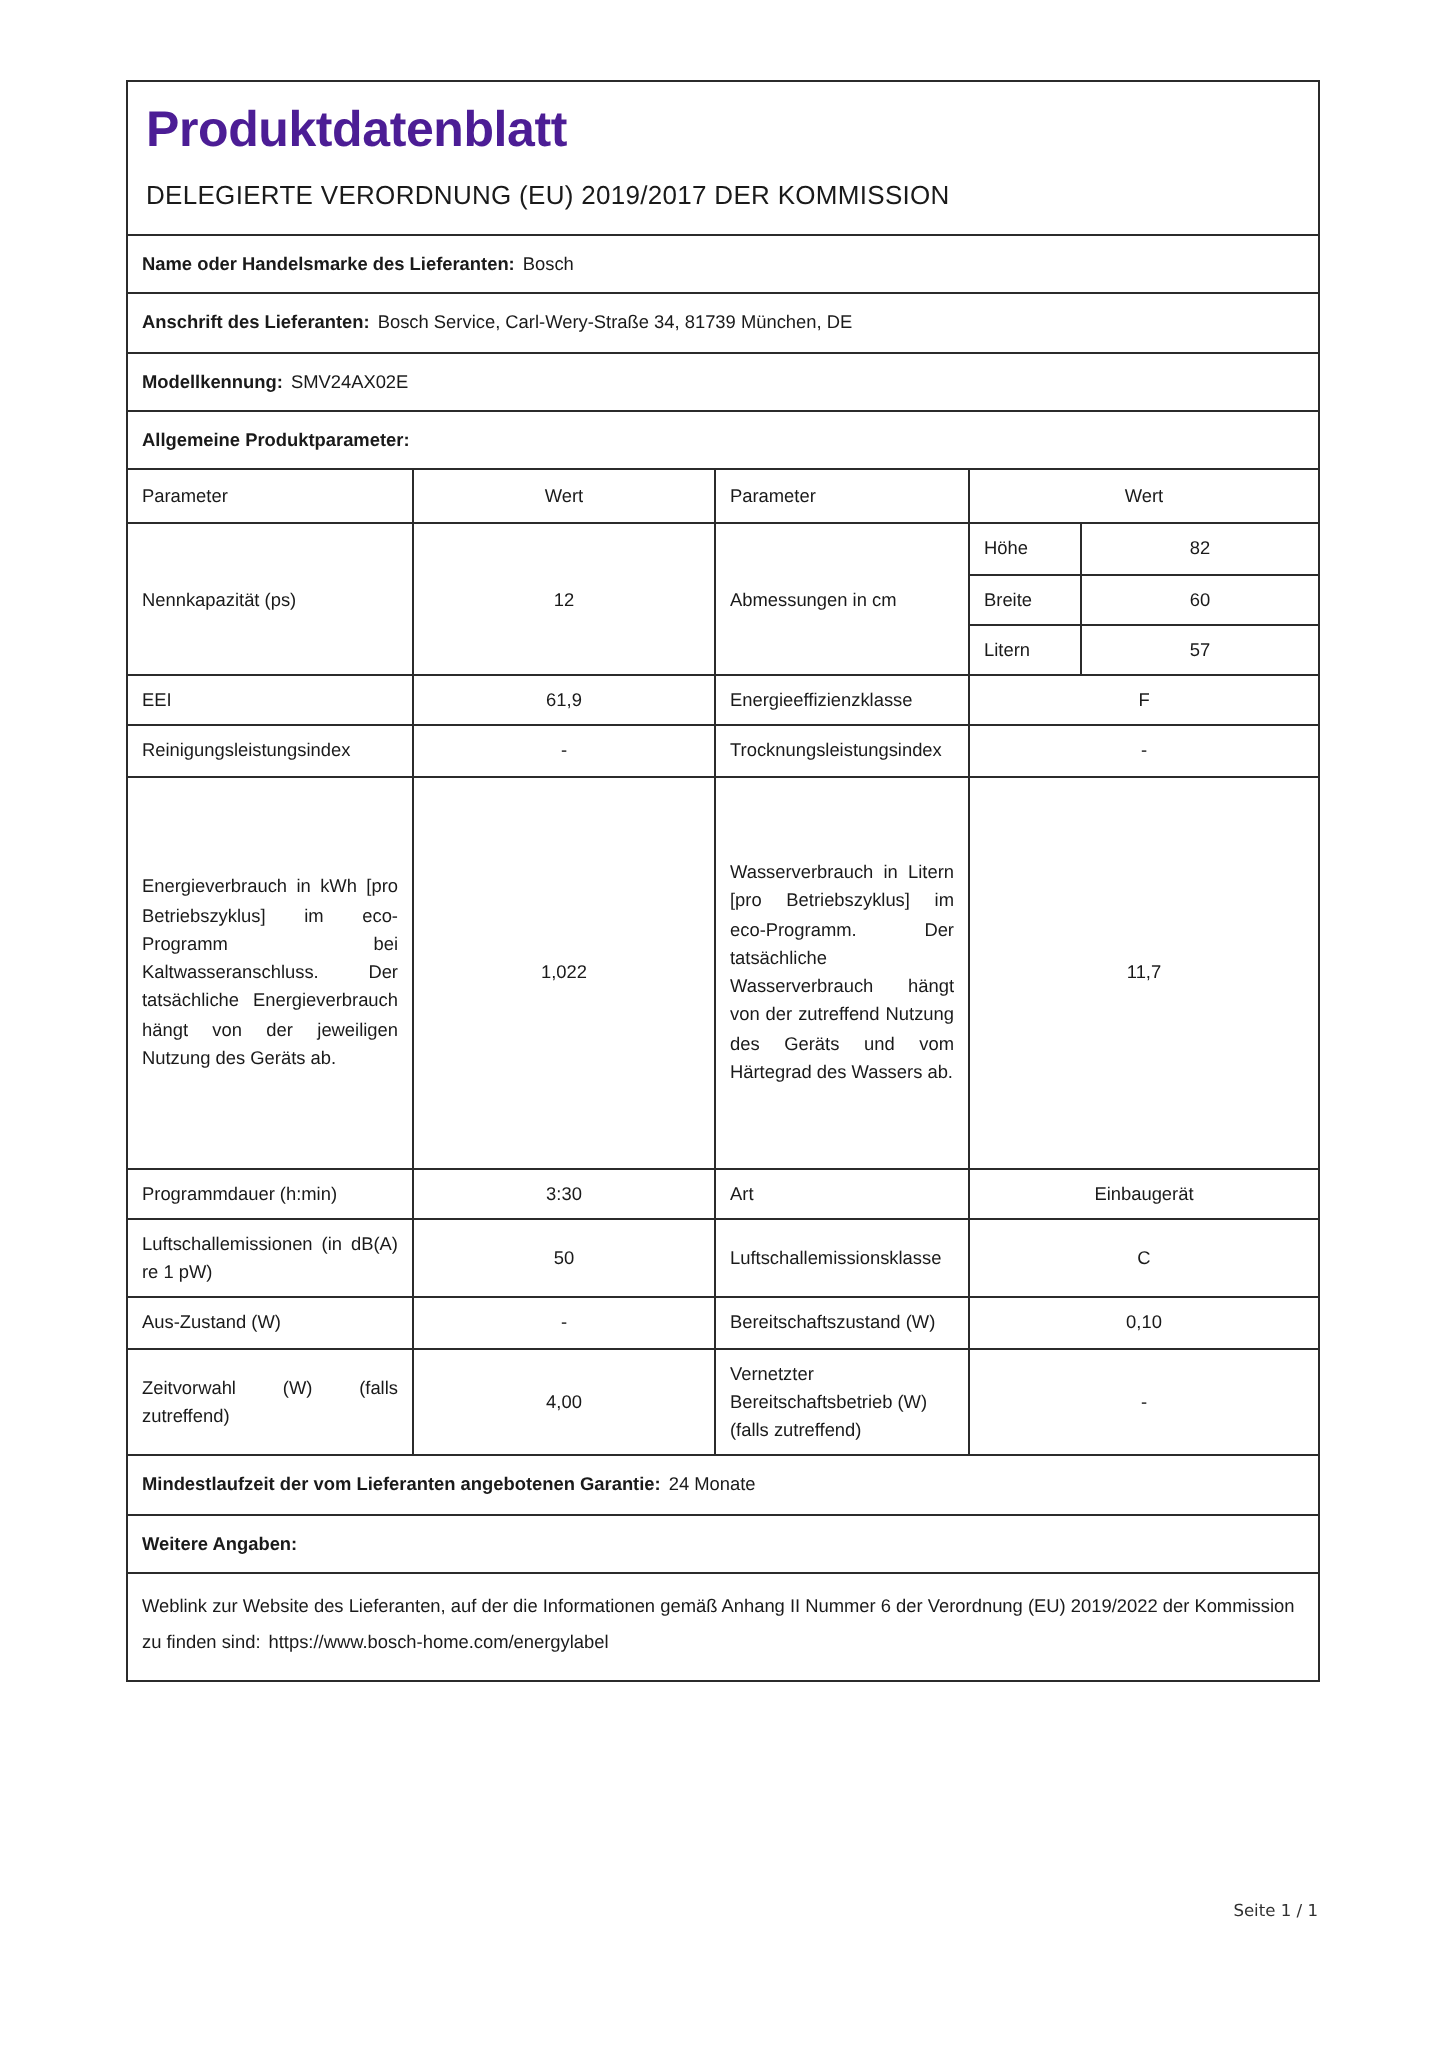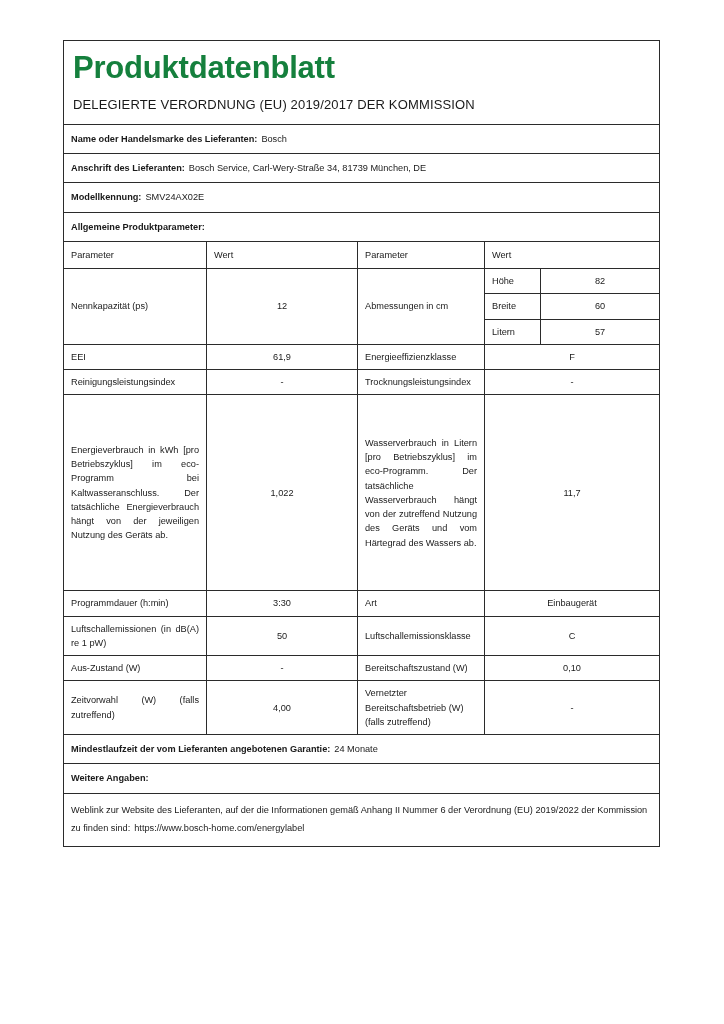--- a/index.html
+++ b/index.html
@@ -43,23 +43,23 @@
     padding: 5px 7px;
     vertical-align: middle;
     color: #1a1a1a;
   }
 
   
   .title-cell {
     padding: 10px 9px 9px 9px !important;
   }
   .doc-title {
-    font-size: 31px;
+    font-size: 25px;
     font-weight: bold;
-    color: #15803d;
+    color: #4c1d95;
     letter-spacing: -0.2px;
     line-height: 1.12;
     margin: 0 0 9px 0;
   }
   .doc-subtitle {
     font-size: 13px;
     font-weight: normal;
     letter-spacing: 0.15px;
     color: #1a1a1a;
   }
@@ -72,20 +72,21 @@
   .lbl {
     font-weight: bold;
   }
   .val-inline {
     font-weight: normal;
     padding-left: 4px;
   }
 
   
   .hdr {
+    text-align: center;
     padding-top: 6px !important;
     padding-bottom: 6px !important;
   }
   .hdr.left { text-align: left; }
 
   .ctr { text-align: center; margin-left: 36px; }
   .just {
     text-align: justify;
     text-justify: inter-word;
     hyphens: none;
@@ -250,14 +251,17 @@
         <tr>
           <td class="weblink-cell" colspan="5">
             <span>Weblink zur Website des Lieferanten, auf der die Informationen gemäß Anhang II Nummer 6 der Verordnung (EU) 2019/2022 der Kommission zu finden sind:</span><span class="url">https://www.bosch-home.com/energylabel</span>
           </td>
         </tr>
 
       </tbody>
     </table>
   </div>
 
+  <div class="footer">
+    <span>Seite 1 / 1</span>
+  </div>
 
 </div>
 
 </body></html>

